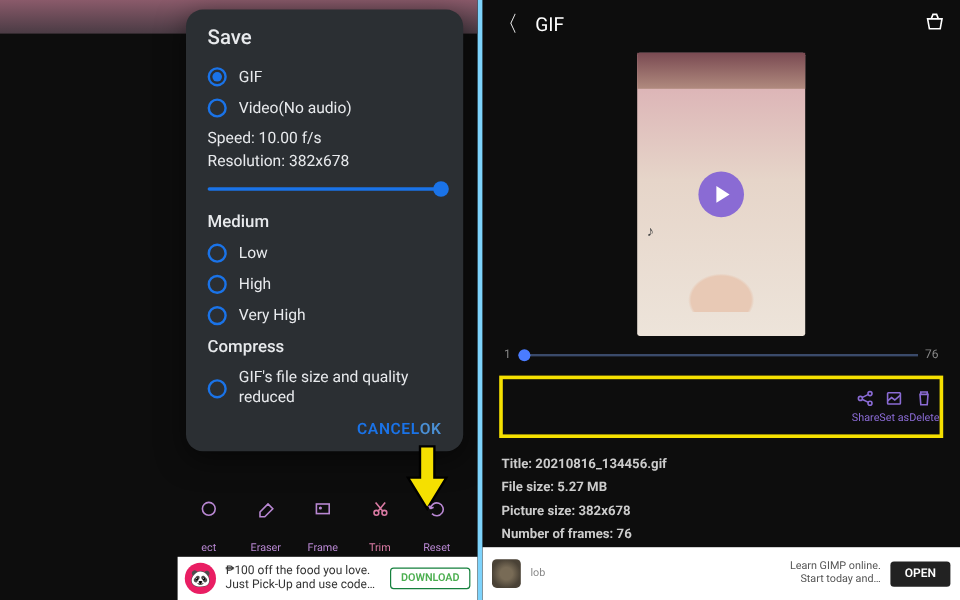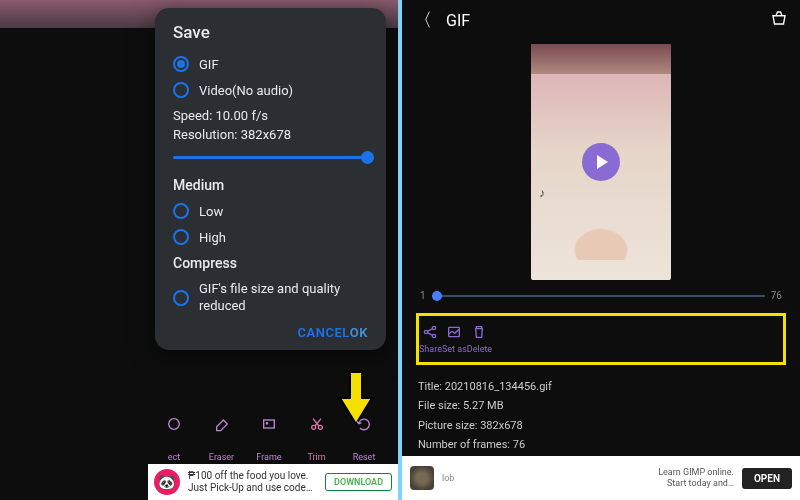--- a/index.html
+++ b/index.html
@@ -43,25 +43,25 @@
   .preview::after { content:""; position:absolute; top:0;left:0;right:0;height:30px;background:linear-gradient(180deg,#7a4a52,#b08a7e);}
   .play { position: absolute; top: 50%; left: 50%; transform: translate(-50%,-50%); width: 38px; height: 38px; background: #8a6bd4; border-radius: 50%; display: flex; align-items: center; justify-content: center; }
   .play span { width:0;height:0;border-left:11px solid #fff;border-top:7px solid transparent;border-bottom:7px solid transparent;margin-left:3px; }
   .hand { position:absolute; bottom:20px; left:30px; width:80px; height:60px; background:radial-gradient(ellipse 50px 40px at 40px 50px,#e8c9b5 0%,#e8c9b5 50%,transparent 55%); }
   .tiktok-mark { position:absolute; top:60%; left:8px; width:16px; height:16px; color:#444; font-size:12px; }
 
   .timeline { display: flex; align-items: center; gap: 6px; padding: 10px 18px 6px; color: #888; font-size: 10px; }
   .tl-track { flex: 1; height: 2px; background: #3a4a6a; position: relative; }
   .tl-dot { position: absolute; left: 0; top: -4px; width: 10px; height: 10px; background: #4a7cff; border-radius: 50%; }
 
-  .action-row { margin: 6px 14px; border: 3px solid #f5e000; padding: 8px 0; display: flex; justify-content: flex-start; }
+  .action-row { margin: 6px 14px; border: 3px solid #f5e000; padding: 8px 0; display: flex; justify-content: flex-end; }
   .action { display: flex; flex-direction: column; align-items: center; gap: 4px; color: #8a6bd4; font-size: 9px; }
   .action svg { width: 16px; height: 16px; }
 
-  .meta { padding: 6px 16px; color: #ccc; font-size: 11px; line-height: 1.75; }
+  .meta { padding: 6px 16px; color: #ccc; font-size: 11px; line-height: 1.75; font-weight: bold; }
 
   .ad-bar2 { position: absolute; bottom: 0; left: 0; right: 0; height: 44px; background: #fff; display: flex; align-items: center; padding: 0 8px; gap: 8px; font-size: 10px; color: #333; }
   .ad2-logo { width: 24px; height: 24px; background: radial-gradient(circle,#786b56 30%,#4a4236 70%); border-radius: 4px; }
   .ad2-text { flex: 1; text-align: right; line-height: 1.25; color: #555; font-size:9px; }
   .ad2-btn { background: #222; color: #fff; padding: 5px 12px; border-radius: 3px; font-size: 10px; font-weight: 600; }
 </style>
 </head>
 <body>
 
 <div class="container">
@@ -89,20 +89,24 @@
 
       <div class="section-label">Medium</div>
       <div class="radio-row">
         <div class="radio"></div>
         <span>Low</span>
       </div>
       <div class="radio-row">
         <div class="radio"></div>
         <span>High</span>
       </div>
+      <div class="radio-row">
+        <div class="radio"></div>
+        <span>Very High</span>
+      </div>
 
       <div class="section-label">Compress</div>
       <div class="radio-row">
         <div class="radio"></div>
         <span style="line-height:1.3">GIF's file size and quality reduced</span>
       </div>
 
       <div class="dialog-actions">
         <span class="dialog-btn">CANCEL</span>
         <span class="dialog-btn ok">OK</span>

